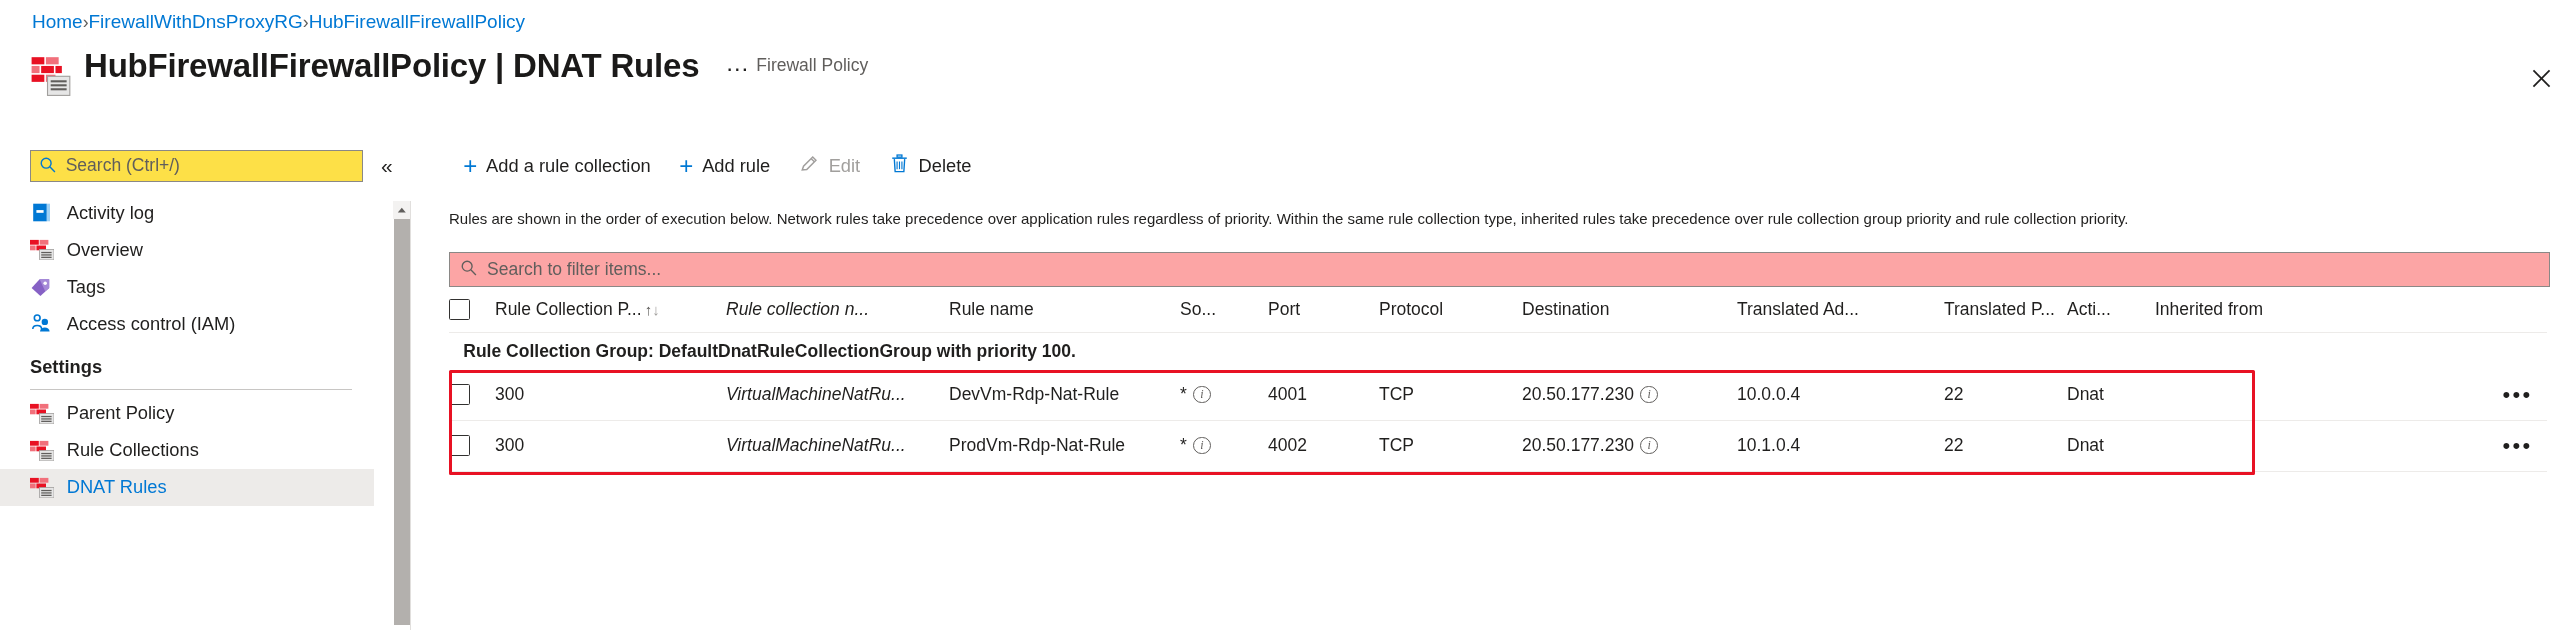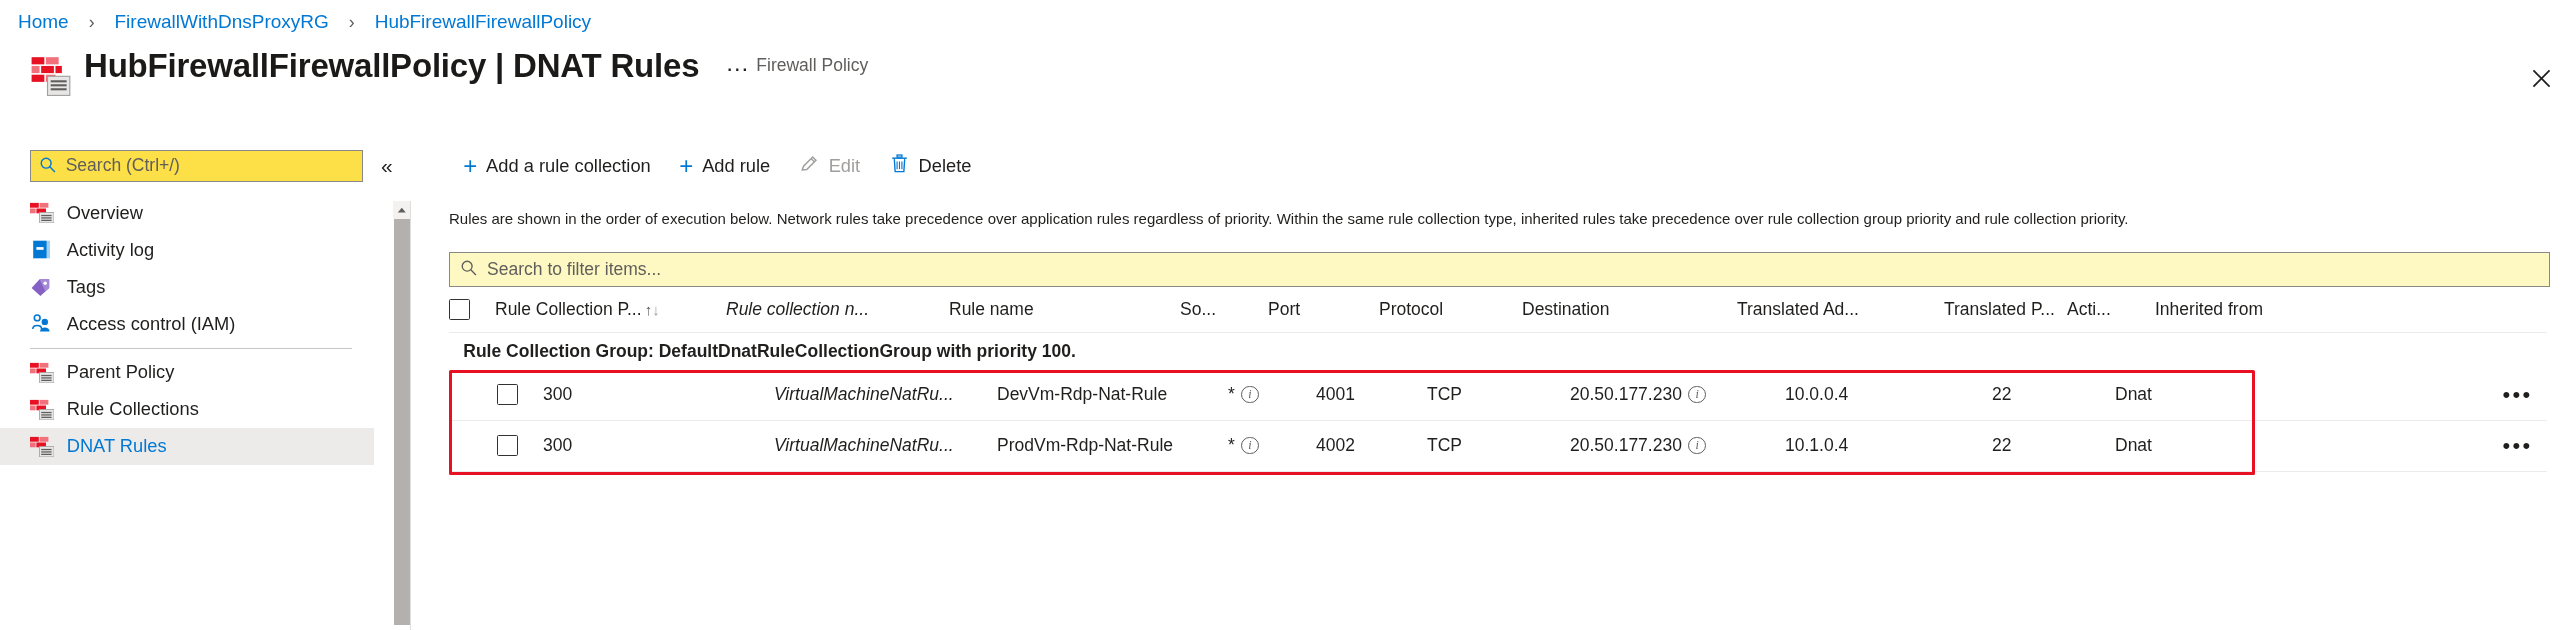--- a/index.html
+++ b/index.html
@@ -8,22 +8,22 @@
     width: 2576px; height: 631px;
     background: #ffffff;
     font-family: "Liberation Sans", sans-serif;
     color: #201f1e;
     overflow: hidden;
   }
   .page { position: relative; width: 2576px; height: 631px; background:#fff; }
 
   
   .breadcrumb {
-    position: absolute; left: 18px; top: 11px;
-    display: flex; align-items: center; gap: 20px;
+    position: absolute; left: 32px; top: 11px;
+    display: flex; align-items: center; gap: 0;
     font-size: 19px;
   }
   .crumb-link { color: #0078d4; cursor: pointer; white-space: nowrap; }
   .crumb-sep { color: #605e5c; font-size: 17.5px; }
 
   
   .title-row {
     position: absolute; left: 30px; top: 49px;
     display: flex; align-items: flex-start;
   }
@@ -105,21 +105,21 @@
   }
   .tb-btn.disabled { color: #a19f9d; cursor: default; }
   .tb-plus { color: #0078d4; font-size: 24px; line-height: 1; font-weight: 300; }
 
   .description {
     margin: 22px 29px 0 19px; font-size: 15px; line-height: 1.5; color: #201f1e;
     max-width: 2102px;
   }
 
   .filter-box {
-    margin: 21px 26px 0 19px; height: 35px; border: 0.8px solid #8a8886; background: #fef9c3;
+    margin: 21px 26px 0 19px; height: 35px; border: 0.8px solid #8a8886; background: #fca5a5;
     display: flex; align-items: center; padding: 0 9.6px;
   }
   .filter-box .mag { margin-right: 8px; flex: none; }
   .filter-box input {
     border: 0; outline: 0; font-size: 17.5px; color: #605e5c; background: transparent;
     font-family: "Liberation Sans", sans-serif; width: 100%;
   }
   .filter-box input::placeholder { color: #605e5c; }
 
   
@@ -155,21 +155,21 @@
   }
 
   .group-row {
     height: 37px; display: flex; align-items: center;
     font-size: 17.5px; font-weight: 700; color: #201f1e; padding-left: 14.3px;
   }
 
   .rows-wrap { position: relative; }
   .data-row {
     display: flex; align-items: center; height: 51px;
-    font-size: 17.5px; color: #201f1e; border-bottom: 0.8px solid #edebe9; padding-left: 48px;
+    font-size: 17.5px; color: #201f1e; border-bottom: 0.8px solid #edebe9;
   }
   .data-row:last-child { border-bottom: 0.8px solid #edebe9; }
 
   .info-icon {
     width: 17.5px; height: 17.5px; border: 1.3px solid #605e5c; border-radius: 50%;
     color: #605e5c; font-size: 12px; font-style: italic;
     display: inline-flex; align-items: center; justify-content: center;
     flex: none; font-family: "Liberation Serif", serif; cursor: pointer;
   }
   .dots { color: #201f1e; font-size: 22px; letter-spacing: 2.4px; line-height: 0.6; cursor: pointer; }
@@ -234,67 +234,68 @@
       </span>
       <input type="text" placeholder="Search (Ctrl+/)" style="">
     </div>
     <div class="collapse-btn">«</div>
 
     <div class="navlist">
 
       <div class="nav-item">
         <span class="ni">
           <svg viewBox="0 0 30 26" width="24" height="21">
+            <rect x="4" y="2" width="17" height="22" fill="#0078d4"></rect>
+            <rect x="21" y="2" width="4" height="22" fill="#9fd1f5"></rect>
+            <rect x="8" y="10" width="9" height="3.4" fill="#ffffff"></rect>
+          </svg>
+        </span>
+        <span>Activity log</span>
+      </div>
+
+      <div class="nav-item">
+        <span class="ni">
+          <svg viewBox="0 0 30 26" width="24" height="21">
             <rect x="0" y="1" width="11" height="6" fill="#e81123"></rect>
             <rect x="12" y="1" width="11" height="6" fill="#f1707b"></rect>
             <rect x="0" y="8" width="7" height="6" fill="#f1707b"></rect>
             <rect x="8" y="8" width="12" height="6" fill="#e81123"></rect>
             <rect x="12" y="13" width="18" height="13" fill="#e6e6e6" stroke="#a19f9d" stroke-width="1"></rect>
             <rect x="14" y="16" width="13" height="1.6" fill="#605e5c"></rect>
             <rect x="14" y="19" width="13" height="1.6" fill="#605e5c"></rect>
             <rect x="14" y="22" width="13" height="1.6" fill="#605e5c"></rect>
           </svg>
         </span>
         <span>Overview</span>
       </div>
 
       <div class="nav-item">
         <span class="ni">
           <svg viewBox="0 0 30 26" width="24" height="21">
-            <rect x="4" y="2" width="17" height="22" fill="#0078d4"></rect>
-            <rect x="21" y="2" width="4" height="22" fill="#9fd1f5"></rect>
-            <rect x="8" y="10" width="9" height="3.4" fill="#ffffff"></rect>
-          </svg>
-        </span>
-        <span>Activity log</span>
-      </div>
-
-      <div class="nav-item">
-        <span class="ni">
-          <svg viewBox="0 0 30 26" width="24" height="21">
             <path d="M2 15 L12 4 L24 4 L24 15 L13 25 Z" fill="#8661c5"></path>
             <path d="M12 4 L24 4 L24 15 L19 19 Z" fill="#a68ad8"></path>
             <circle cx="19" cy="9" r="2.2" fill="#ffffff"></circle>
           </svg>
         </span>
         <span>Tags</span>
       </div>
 
       <div class="nav-item">
         <span class="ni">
           <svg viewBox="0 0 30 26" width="24" height="21">
             <circle cx="9" cy="6" r="3.6" fill="none" stroke="#0078d4" stroke-width="2"></circle>
             <path d="M3.5 20 C3.5 14 14.5 14 14.5 20" fill="none" stroke="#0078d4" stroke-width="2"></path>
             <circle cx="18.5" cy="11" r="4" fill="#0078d4"></circle>
             <path d="M12.5 23 C12.5 16.5 24.5 16.5 24.5 23 Z" fill="#0078d4"></path>
           </svg>
         </span>
         <span>Access control (IAM)</span>
       </div>
 
+      <div class="nav-group">Settings</div>
       <div class="nav-divider"></div>
 
       <div class="nav-item">
         <span class="ni">
           <svg viewBox="0 0 30 26" width="24" height="21">
             <rect x="0" y="1" width="11" height="6" fill="#e81123"></rect>
             <rect x="12" y="1" width="11" height="6" fill="#f1707b"></rect>
             <rect x="0" y="8" width="7" height="6" fill="#f1707b"></rect>
             <rect x="8" y="8" width="12" height="6" fill="#e81123"></rect>
             <rect x="12" y="13" width="18" height="13" fill="#e6e6e6" stroke="#a19f9d" stroke-width="1"></rect>

